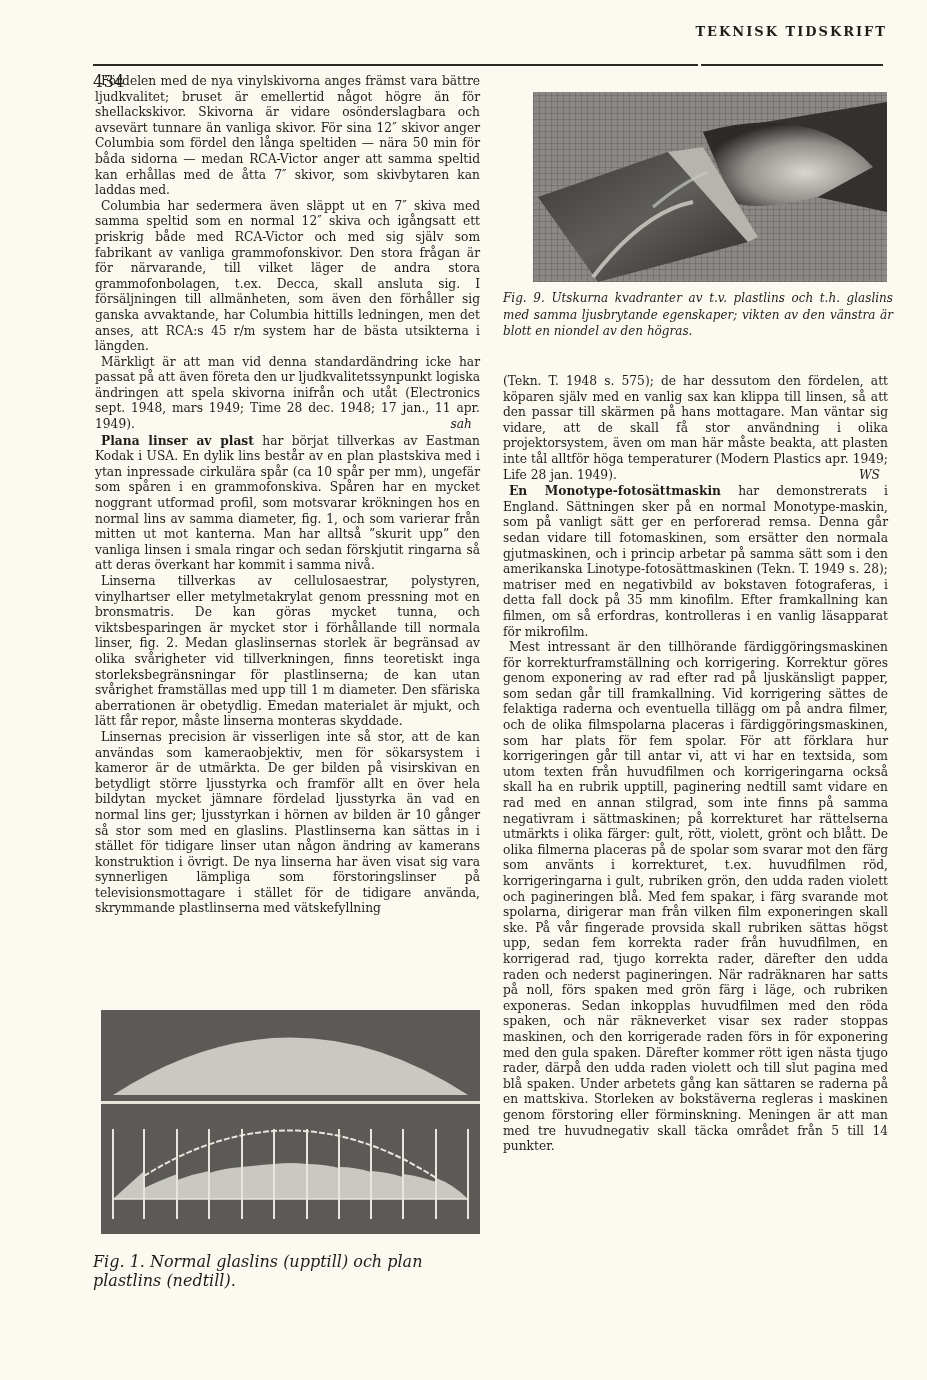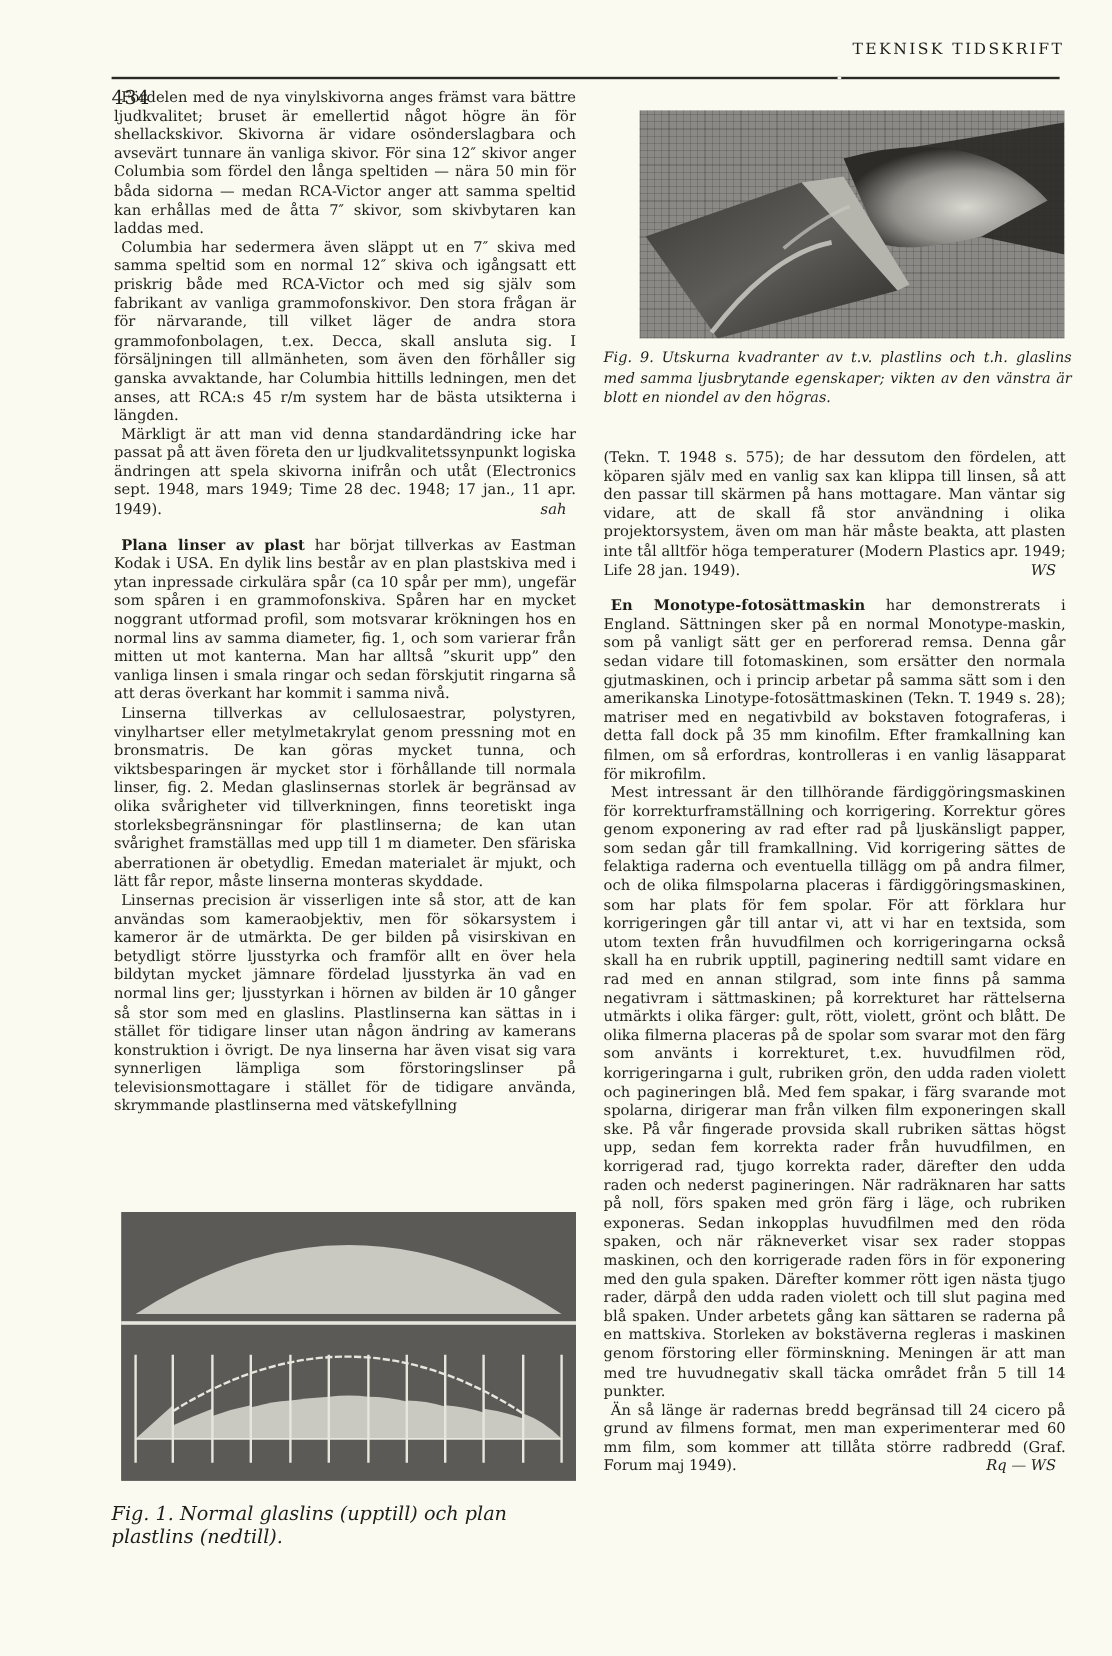--- a/index.html
+++ b/index.html
@@ -3,27 +3,27 @@
 <meta charset="utf-8">
 <style>
   html, body { margin:0; padding:0; }
   body {
     width:927px; height:1380px; position:relative; overflow:hidden;
     background:#fbfaf1;
     font-family:"DejaVu Serif", "Liberation Serif", serif;
     color:#1e1d1a;
   }
   .page-number { position:absolute; left:93px; top:40px; font-size:16px; letter-spacing:0.5px;margin-top:32px; }
-  .journal-title { position:absolute; right:40px; top:34px; font-size:13px; font-weight:normal; letter-spacing:2px; }
+  .journal-title { position:absolute; right:40px; top:24px; font-size:13px; font-weight:bold; letter-spacing:2px; }
   .header-rule { position:absolute; left:93px; top:64px; width:790px; height:2px; background:#2a2926; }
   .header-rule .gap { position:absolute; left:605px; width:3px; height:2px; background:#fbfaf1; }
 
   .col { position:absolute; font-size:12.25px; line-height:15.6px; text-align:justify; }
   .col p { margin:0; text-indent:6px; }
-  .col p.para-gap { margin-top:13px; }
+  .col p.para-gap { }
   .col-left { left:95px; top:74px; width:385px; }
   .col-right { left:503px; top:374px; width:385px; }
   .sig { float:right; font-style:italic; padding-right:8px; }
   .lead { font-weight:bold; }
 
   
   .fig1 { position:absolute; left:101px; top:1010px; width:379px; height:224px; background:#5b5a57; }
   .fig1 .half { position:absolute; left:0; width:379px; overflow:hidden; }
   .fig1 .top { top:0; height:91px; }
   .fig1 .bot { top:94px; height:130px; }
@@ -127,14 +127,13 @@
     <path d="M60 185 Q 110 120 160 110" fill="none" stroke="#d3d2cb" stroke-width="4" opacity="0.8"></path>
     <path d="M120 115 Q 150 90 175 80" fill="none" stroke="#c8c7c0" stroke-width="3" opacity="0.7"></path>
   </svg>
 </div>
 <div class="fig2-caption">Fig. 9. Utskurna kvadranter av t.v. plastlins och t.h. glaslins med samma ljusbrytande egenskaper; vikten av den vänstra är blott en niondel av den högras.</div>
 
 <div class="col col-right">
   <p style="text-indent:0"><span>(Tekn. T. 1948 s. 575); de har dessutom den fördelen, att köparen själv med en vanlig sax kan klippa till linsen, så att den passar till skärmen på hans mottagare. Man väntar sig vidare, att de skall få stor användning i olika projektorsystem, även om man här måste beakta, att plasten inte tål alltför höga temperaturer (Modern Plastics apr. 1949; Life 28 jan. 1949).</span> <span class="sig">WS</span></p>
   <p class="para-gap"><span class="lead">En Monotype-fotosättmaskin</span><span> har demonstrerats i England. Sättningen sker på en normal Monotype-maskin, som på vanligt sätt ger en perforerad remsa. Denna går sedan vidare till fotomaskinen, som ersätter den normala gjutmaskinen, och i princip arbetar på samma sätt som i den amerikanska Linotype-fotosättmaskinen (Tekn. T. 1949 s. 28); matriser med en negativbild av bokstaven fotograferas, i detta fall dock på 35 mm kinofilm. Efter framkallning kan filmen, om så erfordras, kontrolleras i en vanlig läsapparat för mikrofilm.</span></p>
   <p>Mest intressant är den tillhörande färdiggöringsmaskinen för korrekturframställning och korrigering. Korrektur göres genom exponering av rad efter rad på ljuskänsligt papper, som sedan går till framkallning. Vid korrigering sättes de felaktiga raderna och eventuella tillägg om på andra filmer, och de olika filmspolarna placeras i färdiggöringsmaskinen, som har plats för fem spolar. För att förklara hur korrigeringen går till antar vi, att vi har en textsida, som utom texten från huvudfilmen och korrigeringarna också skall ha en rubrik upptill, paginering nedtill samt vidare en rad med en annan stilgrad, som inte finns på samma negativram i sättmaskinen; på korrekturet har rättelserna utmärkts i olika färger: gult, rött, violett, grönt och blått. De olika filmerna placeras på de spolar som svarar mot den färg som använts i korrekturet, t.ex. huvudfilmen röd, korrigeringarna i gult, rubriken grön, den udda raden violett och pagineringen blå. Med fem spakar, i färg svarande mot spolarna, dirigerar man från vilken film exponeringen skall ske. På vår fingerade provsida skall rubriken sättas högst upp, sedan fem korrekta rader från huvudfilmen, en korrigerad rad, tjugo korrekta rader, därefter den udda raden och nederst pagineringen. När radräknaren har satts på noll, förs spaken med grön färg i läge, och rubriken exponeras. Sedan inkopplas huvudfilmen med den röda spaken, och när räkneverket visar sex rader stoppas maskinen, och den korrigerade raden förs in för exponering med den gula spaken. Därefter kommer rött igen nästa tjugo rader, därpå den udda raden violett och till slut pagina med blå spaken. Under arbetets gång kan sättaren se raderna på en mattskiva. Storleken av bokstäverna regleras i maskinen genom förstoring eller förminskning. Meningen är att man med tre huvudnegativ skall täcka området från 5 till 14 punkter.</p>
-  <p><span>Än så länge är radernas bredd begränsad till 24 cicero på grund av filmens format, men man experimenterar med 60 mm film, som kommer att tillåta större radbredd (Graf. Forum maj 1949).</span> <span class="sig">Rq — WS</span></p>
 </div>
 
 </body></html>

